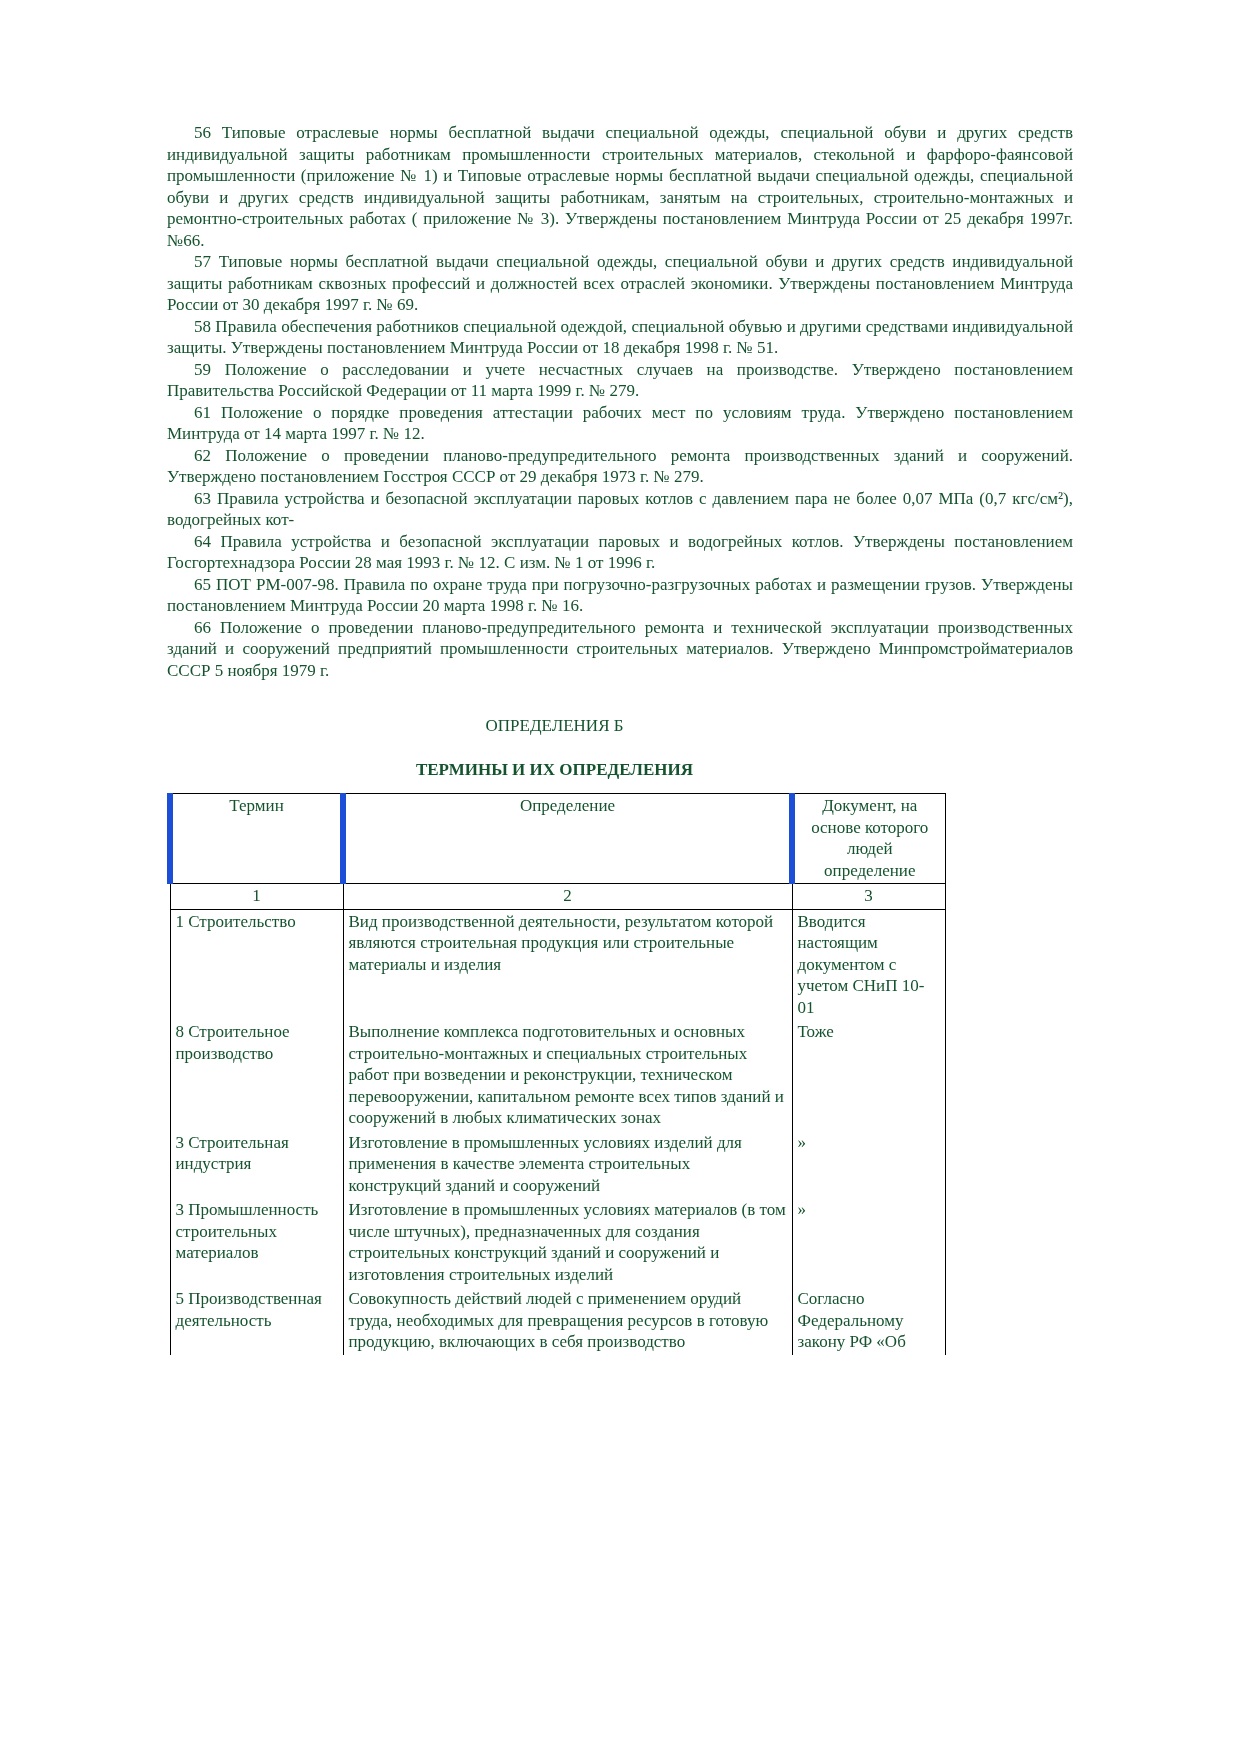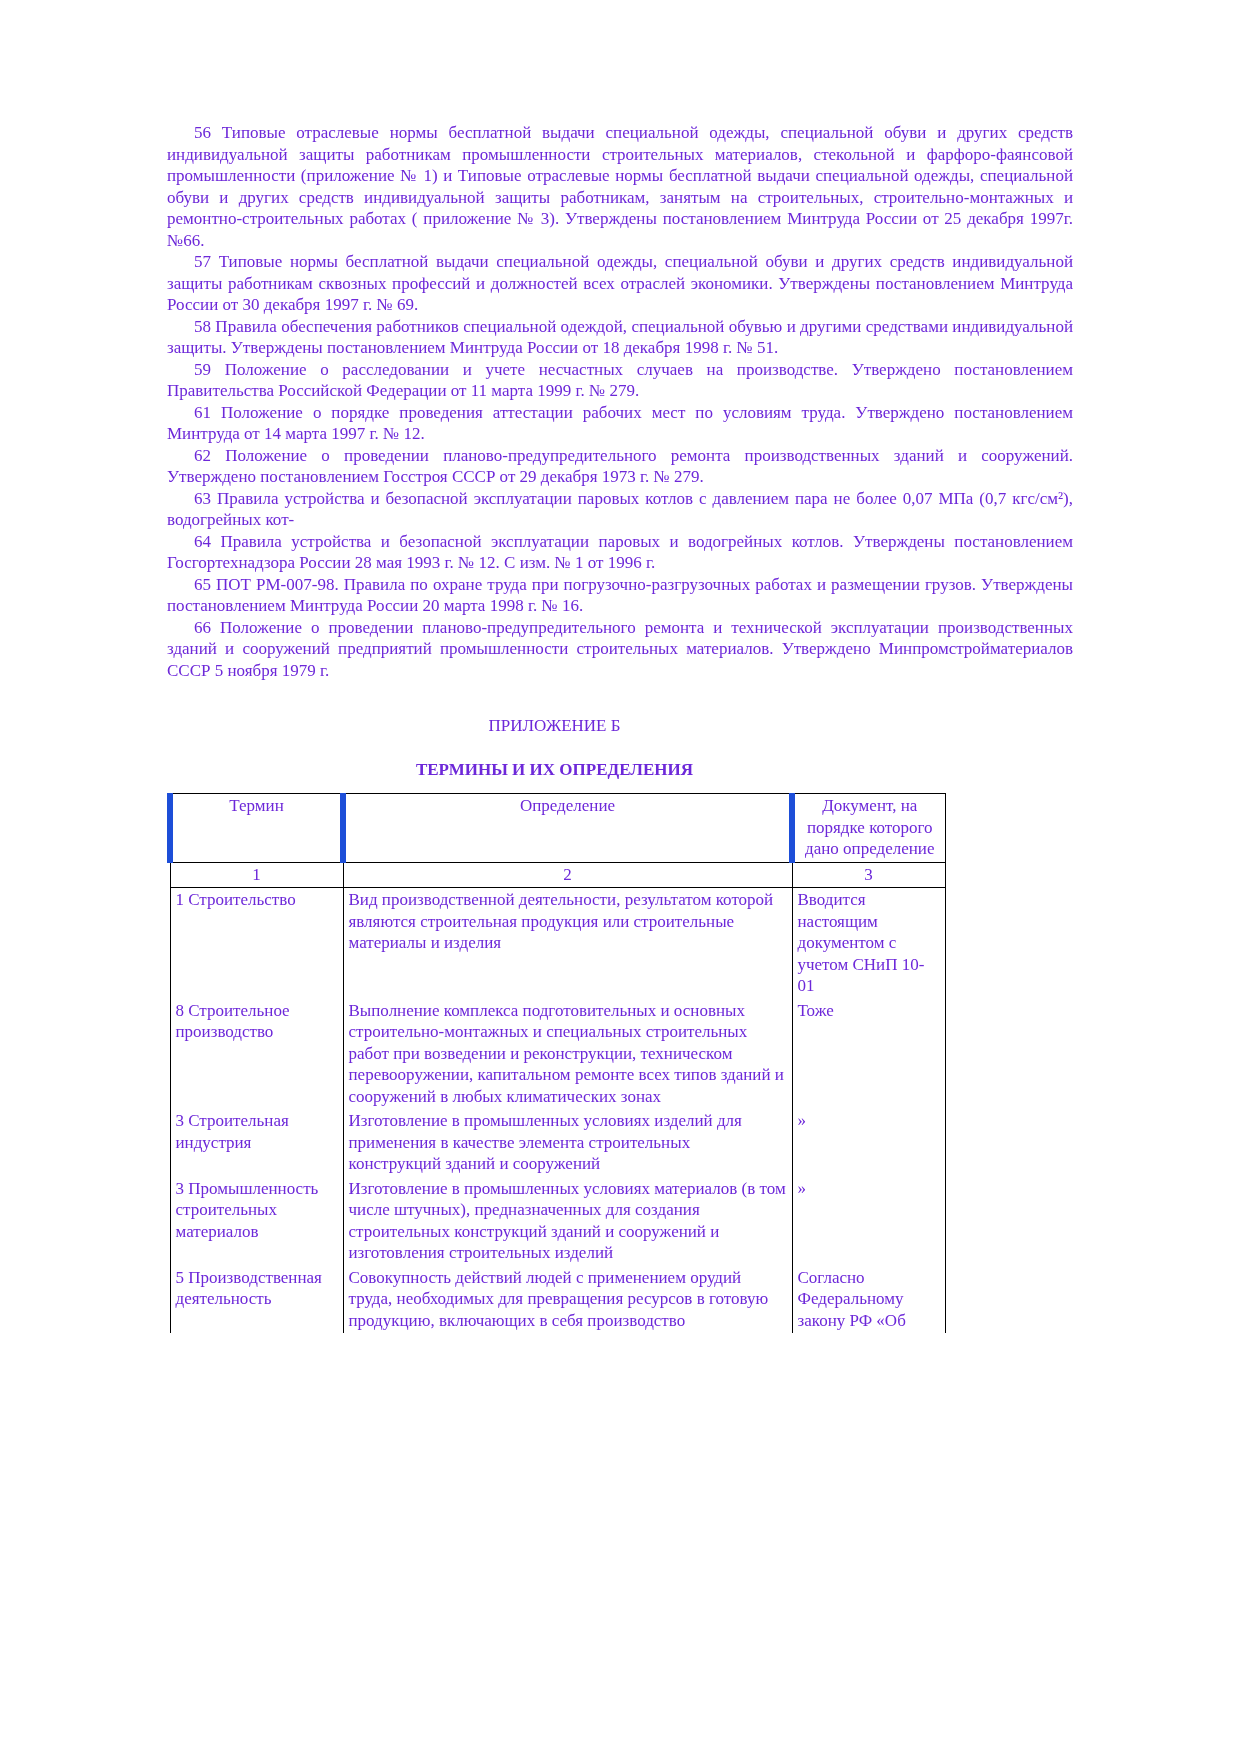--- a/index.html
+++ b/index.html
@@ -2,21 +2,21 @@
 <html><head>
 <meta charset="utf-8">
 <style>
   html, body { margin: 0; padding: 0; background: #ffffff; }
   .page {
     position: relative;
     width: 1240px;
     height: 1755px;
     margin: 0 auto;
     background: #ffffff;
-    color: #6d28d9;
+    color: #14532d;
     overflow: hidden;
     font-family: "Liberation Serif", "DejaVu Serif", serif;
     font-size: 17px;
     line-height: 21.5px;
     padding: 122px 167px 0 167px;
     box-sizing: border-box;
   }
   .refs p {
     margin: 0;
     text-align: justify;
@@ -73,34 +73,34 @@
     <p>59 Положение о расследовании и учете несчастных случаев на производстве. Утверждено постановлением Правительства Российской Федерации от 11 марта 1999 г. № 279.</p>
     <p>61 Положение о порядке проведения аттестации рабочих мест по условиям труда. Утверждено постановлением Минтруда от 14 марта 1997 г. № 12.</p>
     <p>62 Положение о проведении планово-предупредительного ремонта производственных зданий и сооружений. Утверждено постановлением Госстроя СССР от 29 декабря 1973 г. № 279.</p>
     <p>63 Правила устройства и безопасной эксплуатации паровых котлов с давлением пара не более 0,07 МПа (0,7 кгс/см²), водогрейных кот-</p>
     <p>64 Правила устройства и безопасной эксплуатации паровых и водогрейных котлов. Утверждены постановлением Госгортехнадзора России 28 мая 1993 г. № 12. С изм. № 1 от 1996 г.</p>
     <p>65 ПОТ РМ-007-98. Правила по охране труда при погрузочно-разгрузочных работах и размещении грузов. Утверждены постановлением Минтруда России 20 марта 1998 г. № 16.</p>
     <p>66 Положение о проведении планово-предупредительного ремонта и технической эксплуатации производственных зданий и сооружений предприятий промышленности строительных материалов. Утверждено Минпромстройматериалов СССР 5 ноября 1979 г.</p>
   </div>
 
   <div class="appendix">
-    <div class="appendix-heading">ПРИЛОЖЕНИЕ Б</div>
+    <div class="appendix-heading">ОПРЕДЕЛЕНИЯ Б</div>
     <div class="appendix-title">ТЕРМИНЫ И ИХ ОПРЕДЕЛЕНИЯ</div>
 
     <table class="terms">
       <colgroup>
         <col class="c1">
         <col class="c2">
         <col class="c3">
       </colgroup>
       <thead>
         <tr>
           <th>Термин</th>
           <th>Определение</th>
-          <th>Документ, на порядке которого дано определение</th>
+          <th>Документ, на основе которого людей определение</th>
         </tr>
         <tr class="numrow">
           <td>1</td>
           <td>2</td>
           <td>3</td>
         </tr>
       </thead>
       <tbody>
         <tr>
           <td>1 Строительство</td>

